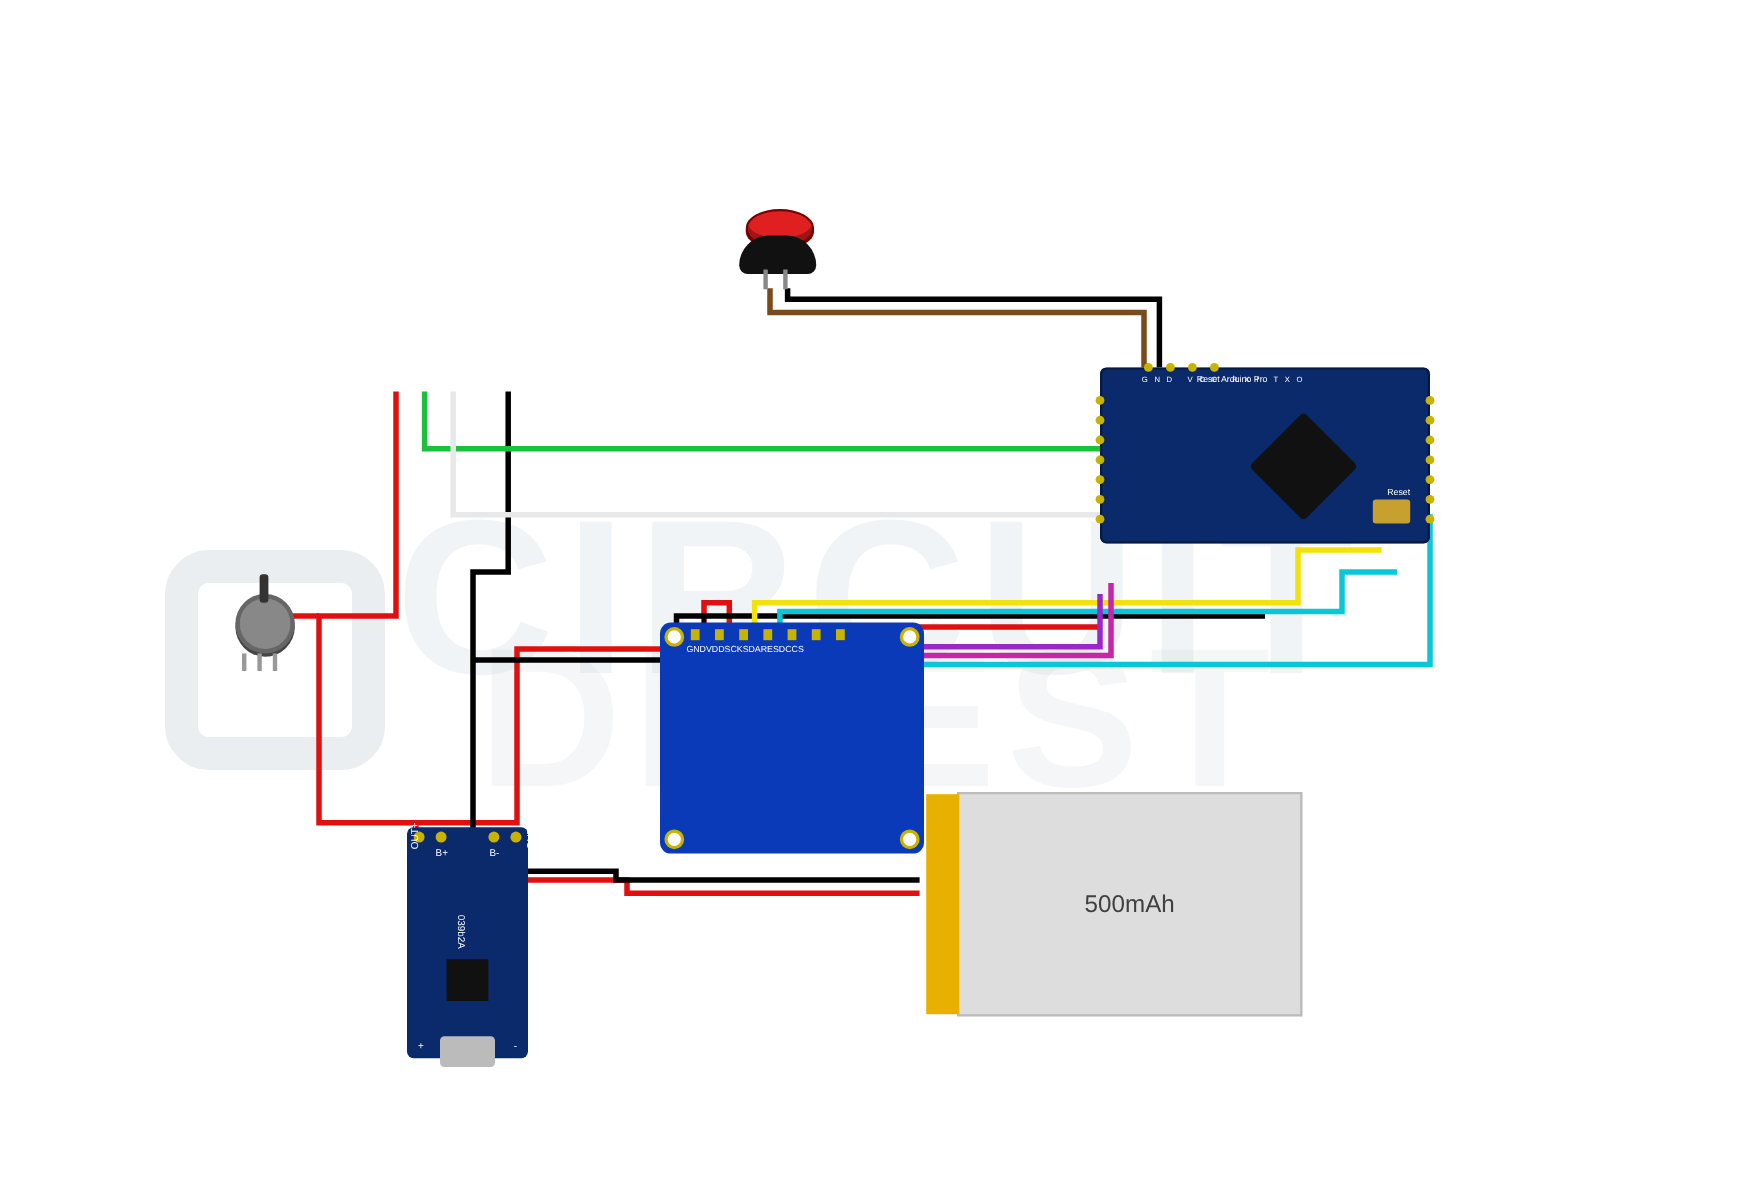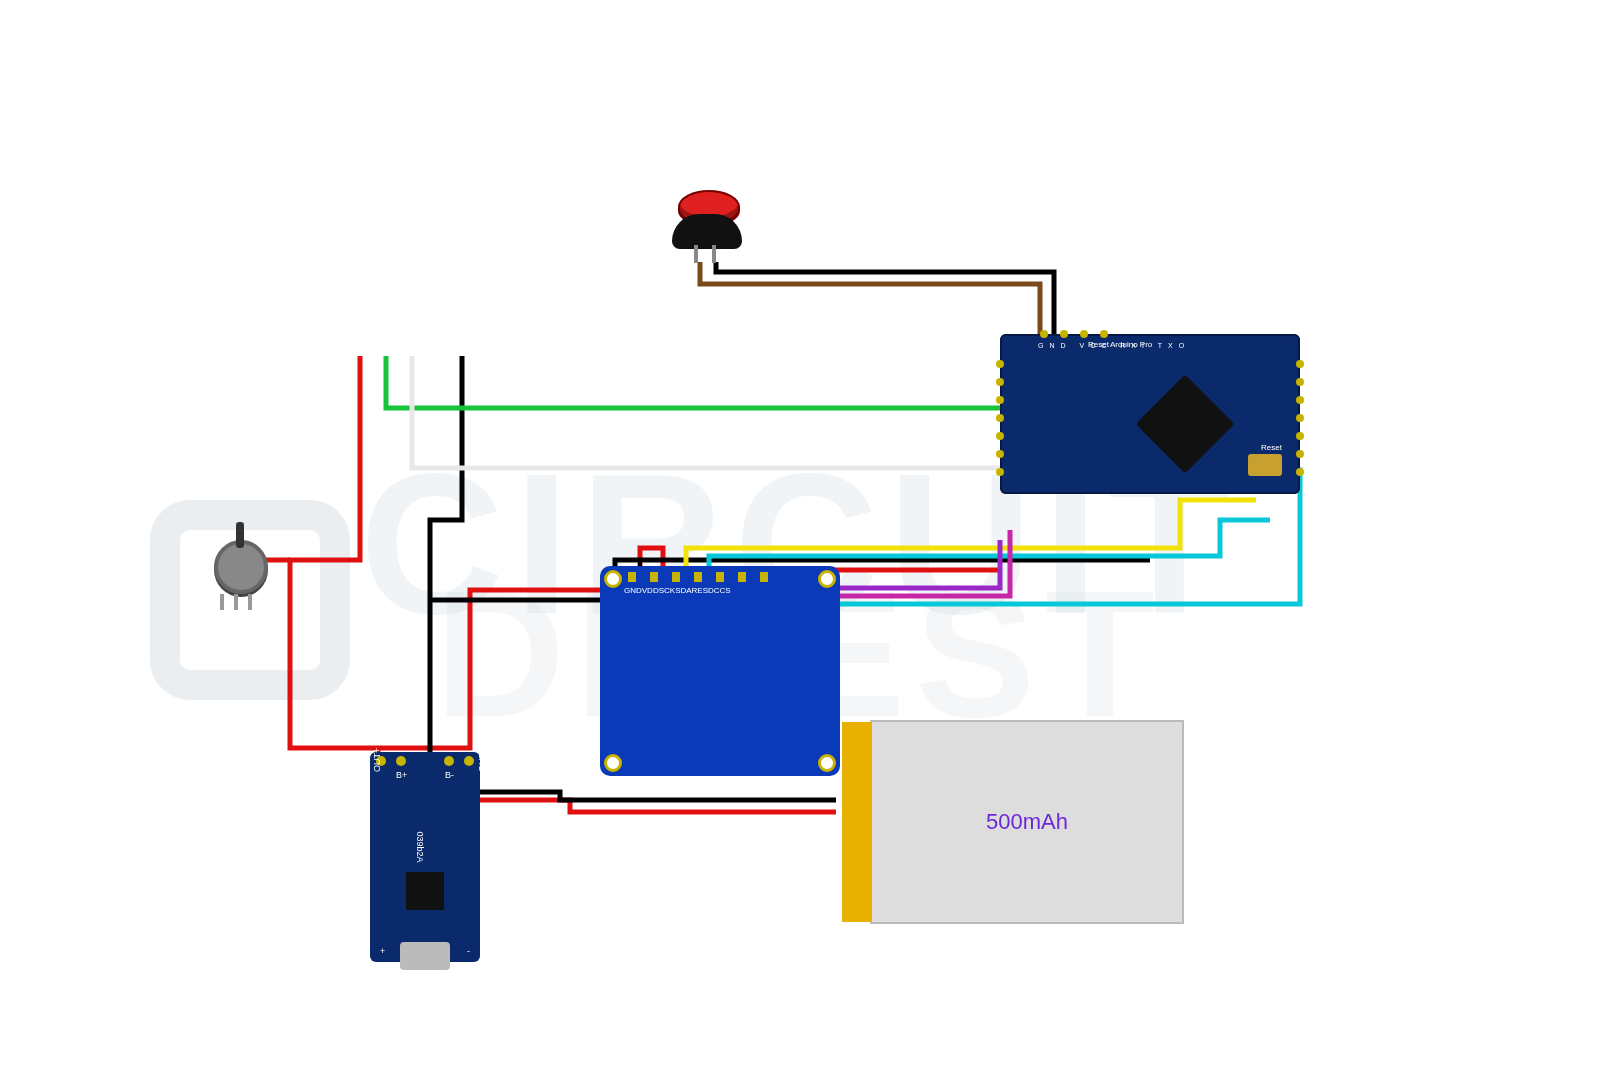--- a/index.html
+++ b/index.html
@@ -46,21 +46,21 @@
   
   .charger { width:110px; height:210px; background:#0b2a6b; border-radius:6px; position:relative;}
   .chg-usb { position:absolute; bottom:-8px; left:30px; width:50px; height:28px; background:#bbb; border-radius:4px;}
   .chg-ic { position:absolute; top:120px; left:36px; width:38px; height:38px; background:#111;}
   .chg-pin{ position:absolute; width:10px; height:10px; background:#c8b400; border-radius:50%;}
   .chg-lbl{ position:absolute; font:9px Arial; color:#fff;}
 
   
   .battery { width:310px; height:200px; background:#ddd; border:2px solid #bbb; position:relative; display:flex; align-items:center; justify-content:center;}
   .battery-tab { position:absolute; left:-30px; top:0; width:30px; height:200px; background:#e8b000;}
-  .battery-text { font:22px Arial; color:#6d28d9;}
+  .battery-text { font:22px Arial; color:#404040;}
 
   
   .toggle { width:46px; height:46px; background:#888; border-radius:50%; position:relative; border:4px solid #666; box-shadow:0 3px 0 #444;}
   .toggle-lever { position:absolute; top:-22px; left:18px; width:8px; height:26px; background:#333; border-radius:3px;}
   .toggle-pins { position:absolute; bottom:-16px; left:6px; display:flex; gap:10px;}
   .toggle-pin { width:4px; height:16px; background:#999;}
 </style>
 </head>
 <body>
 

